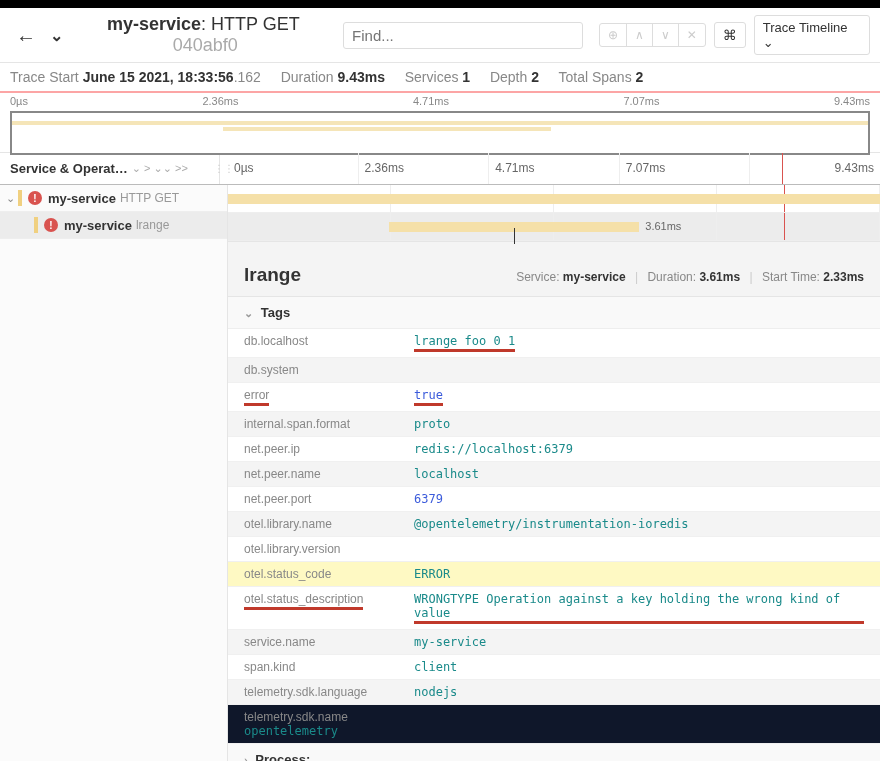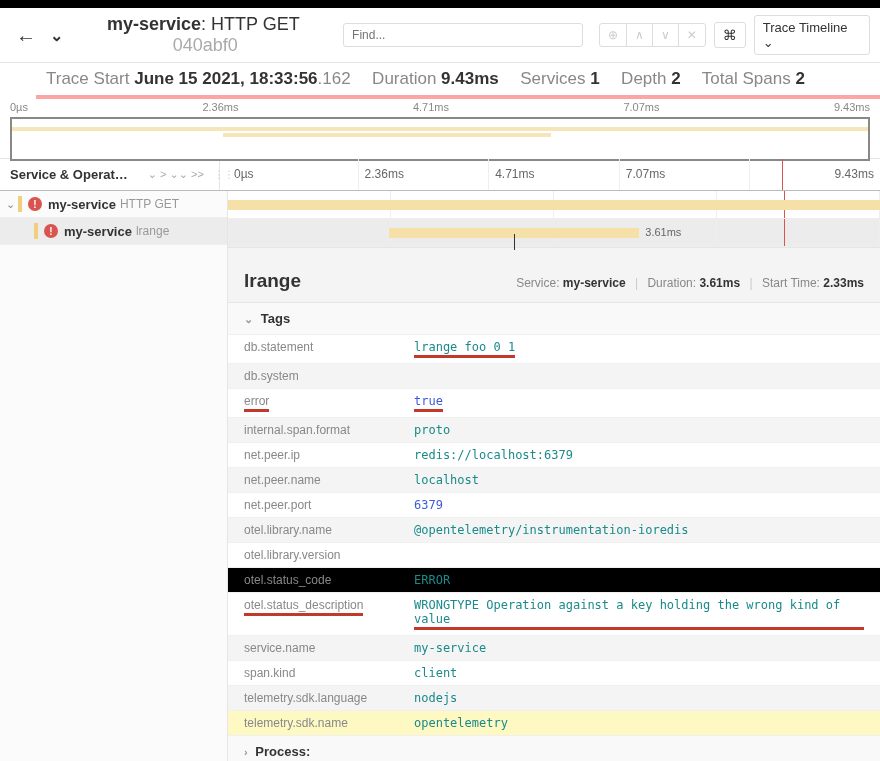--- a/index.html
+++ b/index.html
@@ -8,43 +8,43 @@
     
     .black-bar { height: 8px; background: #000; }
     
     
     .header { display: flex; align-items: center; padding: 6px 10px; gap: 8px; border-bottom: 1px solid #e5e5e5; background: #fff; }
     .back-arrow { font-size: 20px; cursor: pointer; color: #333; padding: 2px 6px; }
     .chev-down { font-size: 16px; cursor: pointer; color: #333; font-weight: bold; }
     .title { font-size: 18px; color: #333; text-align: center; }
     .title b { font-weight: 600; }
     .trace-id { color: #aaa; font-size: 18px; margin-left: 4px; }
-    .find-input { flex: 0 0 240px; border: 1px solid #ddd; border-radius: 3px; padding: 4px 8px; font-size: 12px; color: #4c1d95; }
+    .find-input { flex: 0 0 240px; border: 1px solid #ddd; border-radius: 3px; padding: 4px 8px; font-size: 15px; color: #4c1d95; }
     .spacer { flex: 1; }
     .nav-btn-group { display: flex; border: 1px solid #ddd; border-radius: 3px; }
     .nav-btn { padding: 4px 8px; border-right: 1px solid #ddd; color: #ccc; cursor: pointer; font-size: 12px; }
     .nav-btn:last-child { border-right: none; }
     .cmd-btn { border: 1px solid #ddd; border-radius: 3px; padding: 4px 8px; cursor: pointer; font-size: 14px; }
     .trace-timeline-btn { border: 1px solid #ddd; border-radius: 3px; padding: 4px 8px; cursor: pointer; font-size: 13px; }
     
     
-    .stats { padding: 6px 10px; font-size: 17px; color: #888; border-bottom: 4px solid #fca5a5; margin-left: 36px; }
+    .stats { padding: 6px 10px; font-size: 14px; color: #888; border-bottom: 2px solid #fca5a5; }
     .stats b { color: #333; font-weight: 600; }
     .stats .sep { display: inline-block; width: 12px; }
     
     
     .mini-timeline { position: relative; height: 60px; border-bottom: 1px solid #e5e5e5; }
     .mini-ticks { display: flex; justify-content: space-between; font-size: 11px; color: #888; padding: 2px 10px 0; }
     .mini-track { position: relative; margin: 4px 10px 0; border: 2px solid #888; height: 44px; background: #fff; }
     .mini-span-1 { position: absolute; top: 8px; left: 0; right: 0; height: 4px; background: #f5e5b8; }
     .mini-span-2 { position: absolute; top: 14px; left: 24.7%; width: 38.3%; height: 4px; background: #f5e5b8; }
     
     
     .cols-header { display: flex; border-bottom: 1px solid #bbb; background: #fff; }
-    .col-left-header { width: 220px; padding: 8px 10px; font-size: 13px; font-weight: 600; display: flex; align-items: center; gap: 20px; border-right: 1px solid #e5e5e5; }
+    .col-left-header { width: 220px; padding: 8px 10px; font-size: 13px; font-weight: 600; display: flex; align-items: center; gap: 4px; border-right: 1px solid #e5e5e5; }
     .col-left-header .arrows { color: #aaa; font-size: 11px; font-weight: normal; }
     .resize-handle { width: 8px; display: flex; align-items: center; justify-content: center; color: #ccc; cursor: col-resize; font-size: 10px; }
     .col-right-header { flex: 1; display: flex; position: relative; }
     .tick-col { flex: 1; border-right: 1px solid #eee; padding: 8px 6px; font-size: 12px; color: #666; }
     .tick-col.last { text-align: right; border-right: none; }
     .red-line { position: absolute; top: 0; bottom: 0; left: 85%; width: 1px; background: #d9534f; }
     
     
     .main { display: flex; }
     .left-panel { width: 228px; background: #fbfbfb; border-right: 1px solid #e5e5e5; min-height: 580px; }
@@ -215,21 +215,21 @@
           <span class="meta-sep">|</span>
           <span>Start Time:</span> <b>2.33ms</b>
         </span>
       </div>
       <div class="section-hdr">
         <span class="caret">⌄</span>
         <span>Tags</span>
       </div>
       <div id="tags-container">
           <div class="tag-row" style="background: rgb(255, 255, 255);">
-            <span class="tag-key">db.statement</span>
+            <span class="tag-key">db.localhost</span>
             <span class="tag-val "><span class="underline-red">lrange foo 0 1</span></span>
           </div>
           <div class="tag-row" style="background: rgb(244, 244, 244);">
             <span class="tag-key">db.system</span>
           </div>
           <div class="tag-row" style="background: rgb(255, 255, 255);">
             <span class="tag-key"><span class="underline-red">error</span></span>
             <span class="tag-val blue"><span class="underline-red">true</span></span>
           </div>
           <div class="tag-row" style="background: rgb(244, 244, 244);">
@@ -248,41 +248,41 @@
             <span class="tag-key">net.peer.port</span>
             <span class="tag-val blue">6379</span>
           </div>
           <div class="tag-row" style="background: rgb(244, 244, 244);">
             <span class="tag-key">otel.library.name</span>
             <span class="tag-val ">@opentelemetry/instrumentation-ioredis</span>
           </div>
           <div class="tag-row" style="background: rgb(255, 255, 255);">
             <span class="tag-key">otel.library.version</span>
           </div>
-          <div class="tag-row" style="background: #000000;">
+          <div class="tag-row" style="background: #fef9c3;">
             <span class="tag-key">otel.status_code</span>
             <span class="tag-val ">ERROR</span>
           </div>
           <div class="tag-row" style="background: rgb(255, 255, 255); justify-content: space-between;">
             <span class="tag-key"><span class="underline-red">otel.status_description</span></span>
             <span class="tag-val "><span class="underline-red">WRONGTYPE Operation against a key holding the wrong kind of value</span></span>
           </div>
           <div class="tag-row" style="background: rgb(244, 244, 244);">
             <span class="tag-key">service.name</span>
             <span class="tag-val ">my-service</span>
           </div>
           <div class="tag-row" style="background: rgb(255, 255, 255);">
             <span class="tag-key">span.kind</span>
             <span class="tag-val ">client</span>
           </div>
           <div class="tag-row" style="background: rgb(244, 244, 244);">
             <span class="tag-key">telemetry.sdk.language</span>
             <span class="tag-val ">nodejs</span>
           </div>
-          <div class="tag-row" style="background: #fef9c3;">
+          <div class="tag-row" style="background: #0f172a; flex-direction: column;">
             <span class="tag-key">telemetry.sdk.name</span>
             <span class="tag-val ">opentelemetry</span>
           </div>
         </div>
       <div class="section-hdr">
         <span class="caret">›</span>
         <span>Process:</span>
       </div>
       <div class="section-hdr" style="background:#eee">
         <span class="caret">›</span>

